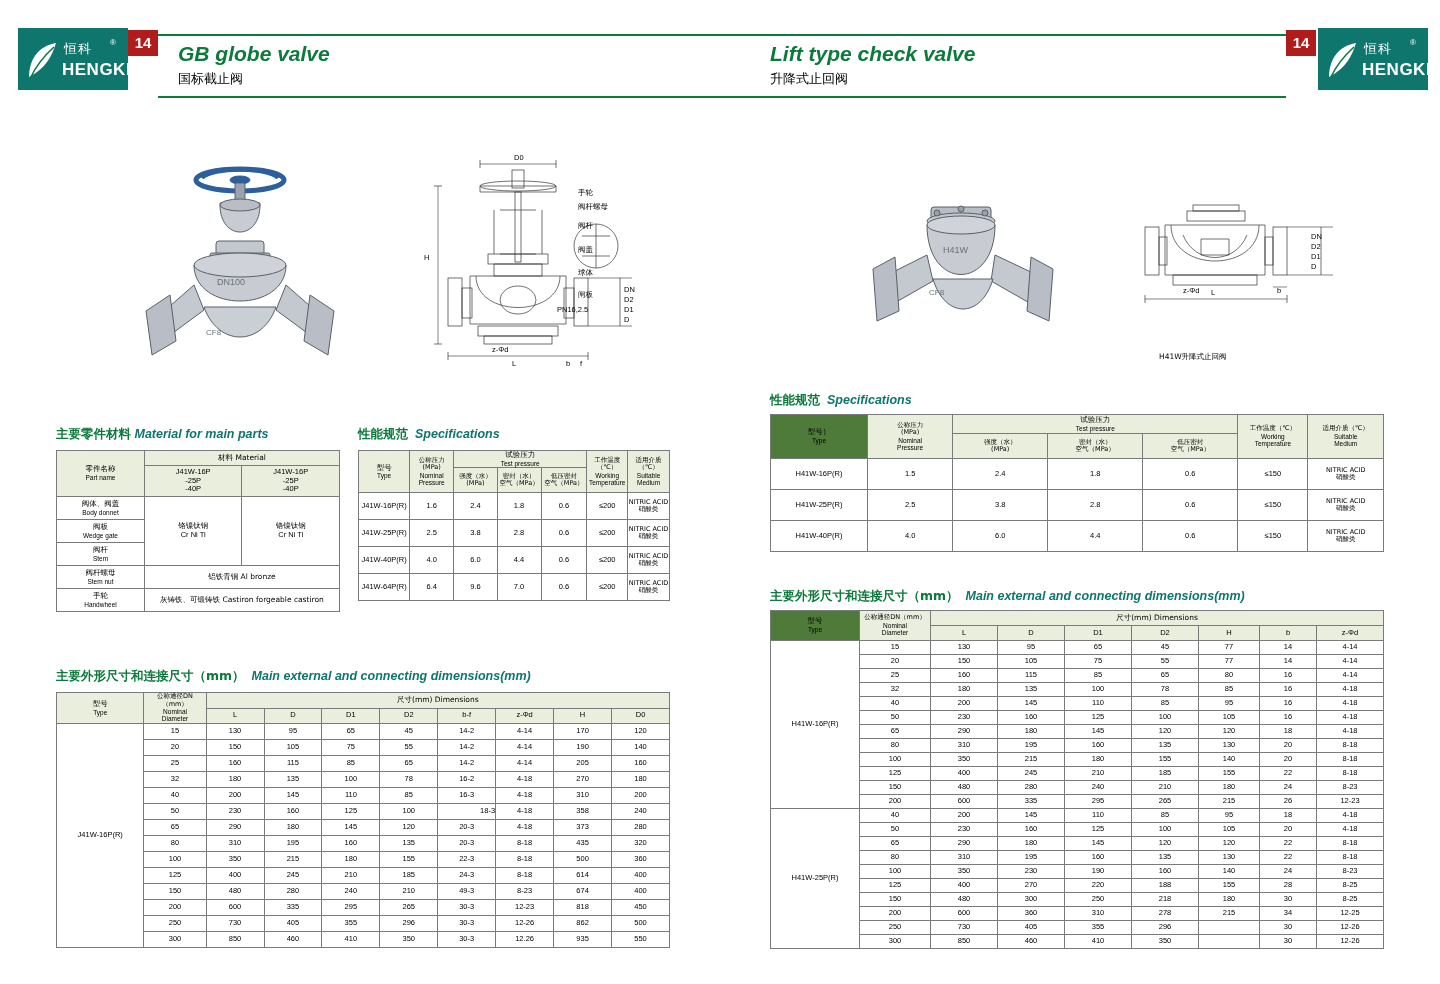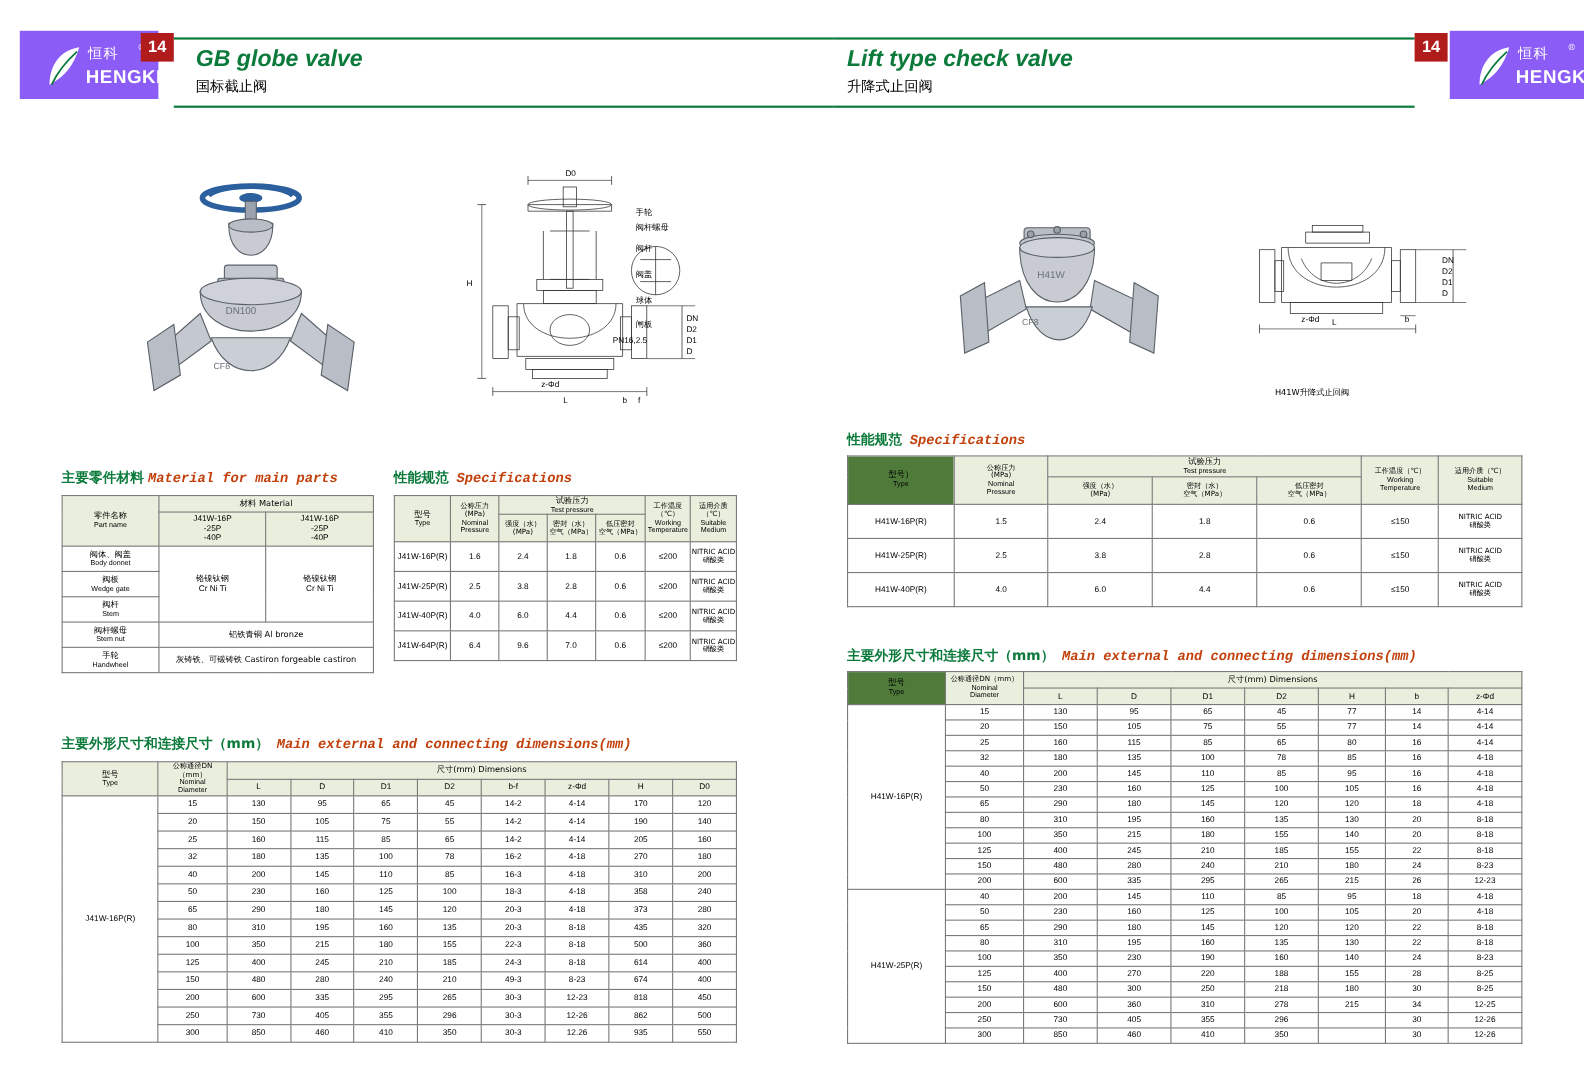--- a/index.html
+++ b/index.html
@@ -4,21 +4,21 @@
 <style>
   html,body{margin:0;padding:0;}
   body{
     width:1440px;height:984px;background:#ffffff;
     font-family:"Liberation Sans", sans-serif;
     color:#000;
     position:relative;overflow:hidden;
   }
   
   .header{position:absolute;left:0;top:0;width:1440px;height:110px;}
-  .logo-box{position:absolute;top:28px;width:110px;height:62px;background:#8b5cf6;padding-left:16px;}
+  .logo-box{position:absolute;top:28px;width:110px;height:62px;background:#0f766e;}
   .logo-box.left{left:18px;}
   .logo-box.right{left:1318px;}
   .logo-inner{position:relative;width:100%;height:100%;}
   .logo-leaf{position:absolute;left:8px;top:12px;width:34px;height:38px;color:#fff;font-size:34px;line-height:34px;font-weight:bold;}
   .logo-leaf svg{display:block;}
   .logo-cn{position:absolute;left:46px;top:12px;color:#fff;font-size:13px;letter-spacing:1px;}
   .logo-reg{position:absolute;left:92px;top:10px;color:#fff;font-size:8px;}
   .logo-en{position:absolute;left:44px;top:32px;color:#fff;font-size:17px;font-weight:bold;letter-spacing:0.5px;}
   .pagenum{position:absolute;top:30px;width:30px;height:26px;background:#b01c1c;color:#fff;
            font-size:15px;font-weight:bold;text-align:center;line-height:26px;}
@@ -30,21 +30,21 @@
   .title-en{position:absolute;top:6px;font-size:21px;font-weight:bold;color:#0b7a3b;font-style:italic;}
   .title-cn{position:absolute;top:34px;font-size:13px;color:#000;}
   .title-bar.left .title-en{left:20px;}
   .title-bar.left .title-cn{left:20px;}
   .title-bar.right .title-en{left:12px;}
   .title-bar.right .title-cn{left:12px;}
 
   
   .sec-head{position:absolute;font-size:12.5px;font-weight:bold;color:#0b7a3b;white-space:nowrap;}
   .sec-head .cn{color:#0b7a3b;}
-  .sec-head .en{color:#c2410c;font-style:italic;font-family:Liberation Mono, monospace;}
+  .sec-head .en{color:#0f766e;font-style:italic;}
 
   
   table.t{border-collapse:collapse;position:absolute;background:#fff;}
   table.t td,table.t th{border:1px solid #7a7a7a;font-size:7.5px;text-align:center;padding:0;line-height:1.15;color:#000;}
   .hdr{background:#e9eedd;font-weight:normal;}
   .hdr-dark{background:#4e7a3a;color:#fff;}
   .t .sub{font-size:6.5px;}
   .cn{font-family:"DejaVu Sans","Liberation Sans",sans-serif;}
 
   
@@ -92,21 +92,21 @@
           <path d="M5 37 C10 26 18 16 28 7" stroke="#0b7a3b" stroke-width="1.6" fill="none"></path>
         </svg>
       </span>
       <span class="logo-cn cn">恒科</span>
       <span class="logo-reg">®</span>
       <span class="logo-en">HENGKE</span>
     </div>
   </div>
 </div>
 
-<div class="fig" style="left:120px;top:145px;">
+<div class="fig" style="left:132px;top:145px;">
   <svg width="220" height="235" viewBox="0 0 220 235">
     <g stroke="#4a4a4a" fill="#d7dade">
 
       <ellipse cx="108" cy="175" rx="1" ry="1" fill="none" stroke="none"></ellipse>
       <ellipse cx="108" cy="35" rx="44" ry="11" fill="none" stroke="#2b5f9e" stroke-width="5"></ellipse>
       <ellipse cx="108" cy="35" rx="10" ry="4" fill="#2b5f9e" stroke="#2b5f9e"></ellipse>
       <path d="M70 33 C 80 22 136 22 146 33" fill="none" stroke="#2b5f9e" stroke-width="4"></path>
       <rect x="103" y="38" width="10" height="22" fill="#9aa3ad" stroke="#5a6068"></rect>
 
       <path d="M88 60 C 88 96 128 96 128 60 L128 58 L88 58 Z" fill="#c8ccd2" stroke="#5a6068"></path>
@@ -482,21 +482,21 @@
         <td style="height: 15px;">4-18</td>
         <td style="height: 15px;">310</td>
         <td style="height: 15px;">200</td>
       </tr>
       <tr>
         <td style="height: 15px;">50</td>
         <td style="height: 15px;">230</td>
         <td style="height: 15px;">160</td>
         <td style="height: 15px;">125</td>
         <td style="height: 15px;">100</td>
-        <td style="height: 15px;">18-3</td>
+        <td style="height: 15px; text-align: right;">18-3</td>
         <td style="height: 15px;">4-18</td>
         <td style="height: 15px;">358</td>
         <td style="height: 15px;">240</td>
       </tr>
       <tr>
         <td style="height: 15px;">65</td>
         <td style="height: 15px;">290</td>
         <td style="height: 15px;">180</td>
         <td style="height: 15px;">145</td>
         <td style="height: 15px;">120</td>

